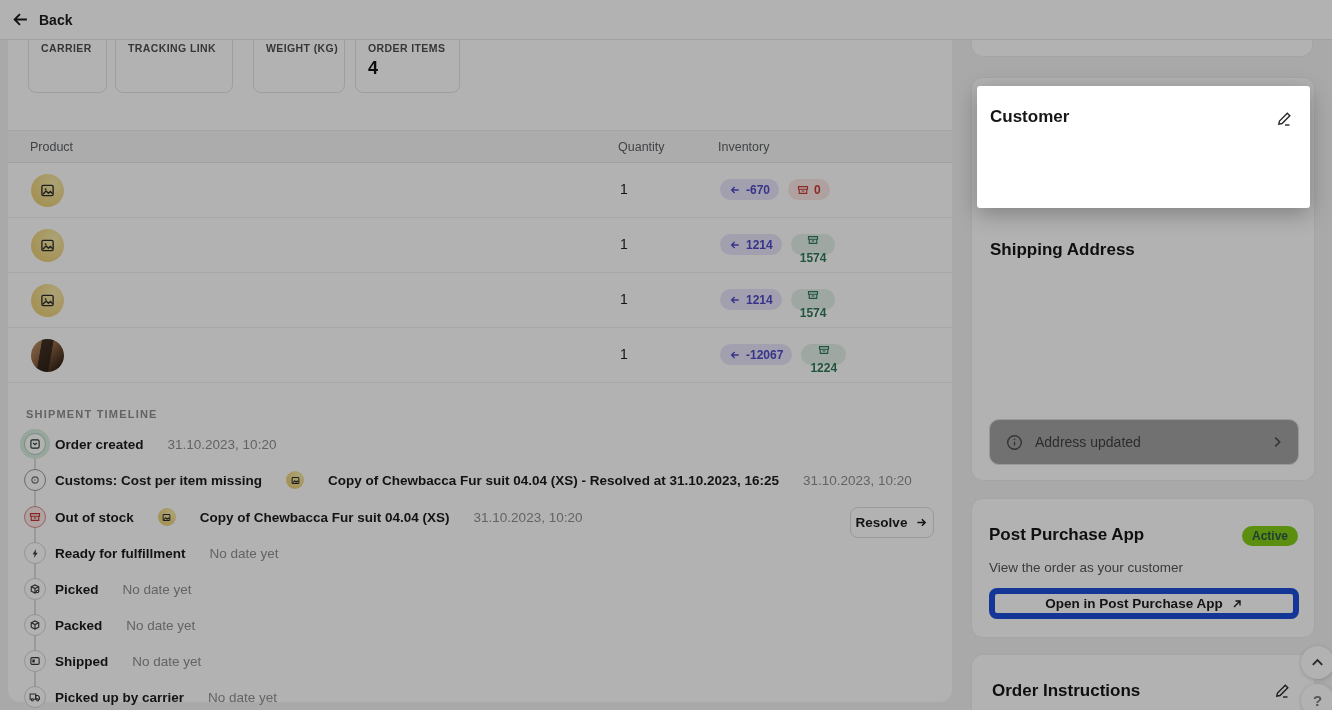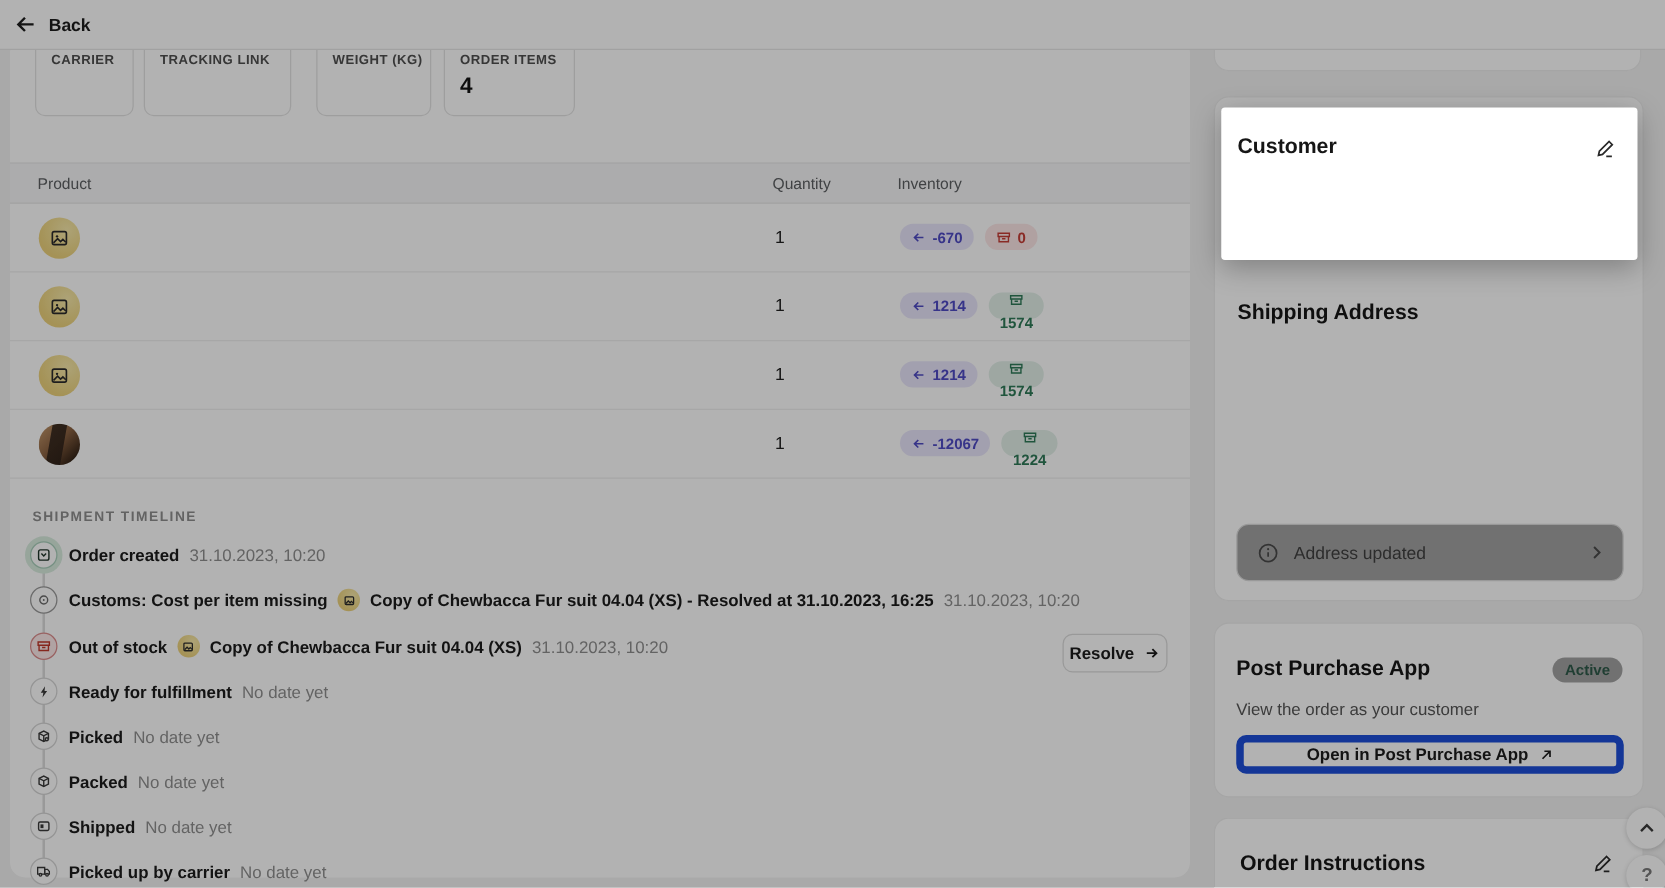--- a/index.html
+++ b/index.html
@@ -40,42 +40,42 @@
 
   
   .tl-heading { position:absolute; left:18px; top:378px; font-size:11px; font-weight:600; letter-spacing:1.2px; color:#8f8f8f; }
   .tl-line { position:absolute; left:26px; top:414px; width:2px; height:253px; background:#dcdcdc; }
   .tl-item { position:absolute; left:0; height:26px; display:flex; align-items:center; }
   .tl-icon { position:absolute; left:16px; width:22px; height:22px; border-radius:50%; background:#fff; display:flex; align-items:center; justify-content:center; z-index:2; }
   .tl-icon-created { border:1px solid #a9cfbb; box-shadow:0 0 0 4px #d8ecdf; color:#1f352a; }
   .tl-icon-ring { border:1.5px solid #9a9a9a; color:#6b6b6b; }
   .tl-icon-danger { border:1.5px solid #dc8c8c; background:#fceaea; color:#c0392b; }
   .tl-icon-plain { border:1px solid #d5d5d5; color:#3a3a3a; }
-  .tl-text { position:absolute; left:47px; display:flex; align-items:center; gap:8px; white-space:nowrap; }
+  .tl-text { position:absolute; left:47px; display:flex; align-items:center; gap:24px; white-space:nowrap; }
   .tl-label { font-size:13.5px; font-weight:700; color:#1c1c1c; }
   .tl-date { font-size:13.5px; color:#8f8f8f; }
   .tl-chip { width:18px; height:18px; border-radius:50%; background:radial-gradient(circle at 68% 30%, #f7e9ab, #ecd27c 70%); display:flex; align-items:center; justify-content:center; color:#2c2c2c; }
   .t0 { top:401px; } .t1 { top:437px; } .t2 { top:474px; } .t3 { top:510px; } .t4 { top:546px; } .t5 { top:582px; } .t6 { top:618px; } .t7 { top:654px; }
   .resolve-btn { position:absolute; left:842px; top:477px; width:84px; height:31px; background:#fff; border:1px solid #dcdcdc; border-radius:8px; display:flex; align-items:center; justify-content:center; gap:8px; font-size:13.5px; font-weight:600; color:#1c1c1c; cursor:pointer; font-family:inherit; }
 
   
   .side-card { position:absolute; background:#fff; border:1px solid #ededed; border-radius:12px; z-index:1; }
   .card-a { left:971px; top:-20px; width:342px; height:77px; }
   .card-b { left:971px; top:77px; width:344px; height:404px; }
   .card-c { left:971px; top:498px; width:344px; height:140px; }
   .card-d { left:971px; top:654px; width:344px; height:70px; border-bottom:none; border-radius:12px 12px 0 0; }
   .side-title { font-size:17px; font-weight:700; color:#161616; }
   .ship-title { position:absolute; left:18px; top:162px; }
   .addr-btn { position:absolute; left:17px; top:341px; width:310px; height:46px; background:#a3a3a3; border:1px solid #dcdcdc; border-radius:10px; display:flex; align-items:center; cursor:pointer; font-family:inherit; }
   .addr-icon { margin-left:16px; color:#4a4a4a; display:flex; }
   .addr-label { margin-left:12px; font-size:14px; color:#3f3f3f; }
   .addr-chevron { margin-left:auto; margin-right:14px; color:#4a4a4a; display:flex; }
 
   .pp-title { position:absolute; left:17px; top:26px; }
-  .active-pill { position:absolute; right:16px; top:27px; height:20px; padding:0 10px; border-radius:10px; background:#a3a3a3; color:#2f5a49; font-size:12px; font-weight:600; display:flex; align-items:center; }
+  .active-pill { position:absolute; right:16px; top:27px; height:20px; padding:0 10px; border-radius:10px; background:#84cc16; color:#2f5a49; font-size:12px; font-weight:600; display:flex; align-items:center; }
   .pp-desc { position:absolute; left:17px; top:61px; font-size:13.5px; color:#565656; }
   .pp-btn { position:absolute; left:17px; top:89px; width:310px; height:31px; background:#fff; border:6px solid #1d4ed8; border-radius:8px; display:flex; align-items:center; justify-content:center; gap:8px; font-size:13.5px; font-weight:700; color:#1c1c1c; cursor:pointer; font-family:inherit; }
 
   .oi-title { position:absolute; left:20px; top:26px; }
   .edit-icon { color:#2a2a2a; cursor:pointer; display:flex; }
   .spot-edit { position:absolute; right:18px; top:25px; }
   .oi-edit { position:absolute; right:24px; top:28px; }
 
   
   .float-btn { position:absolute; left:1301px; width:33px; height:33px; border-radius:50%; background:#fff; box-shadow:0 1px 4px rgba(0,0,0,.18); display:flex; align-items:center; justify-content:center; z-index:1; cursor:pointer; border:none; font-family:inherit; }

